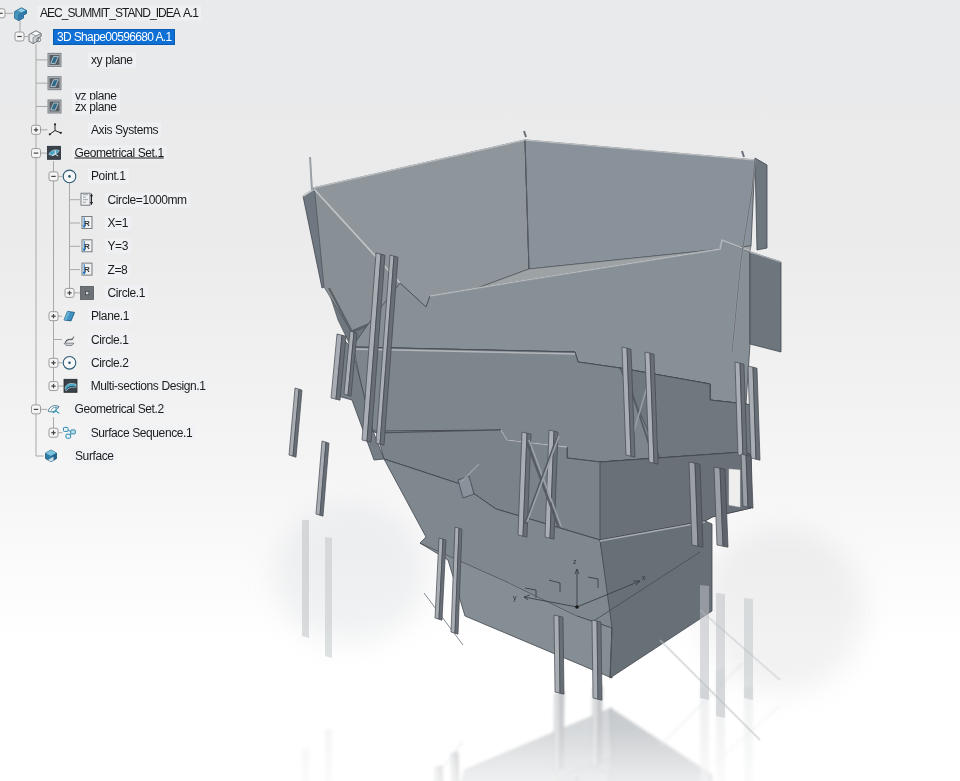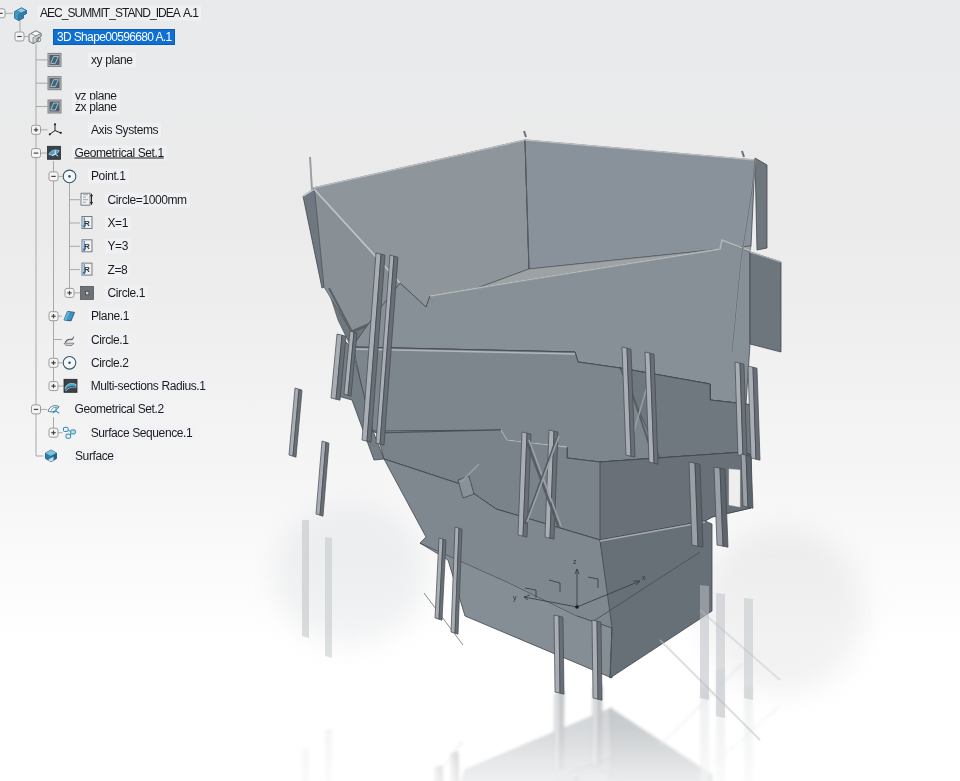--- a/index.html
+++ b/index.html
@@ -422,16 +422,16 @@
 <div class="lbl und" style="left:71.5px;top:153.1px">Geometrical Set.1</div>
 <div class="lbl" style="left:88px;top:176.4px">Point.1</div>
 <div class="lbl" style="left:104.5px;top:199.7px">Circle=1000mm</div>
 <div class="lbl" style="left:104.5px;top:223.0px">X=1</div>
 <div class="lbl" style="left:104.5px;top:246.3px">Y=3</div>
 <div class="lbl" style="left:104.5px;top:269.6px">Z=8</div>
 <div class="lbl" style="left:104.5px;top:292.9px">Circle.1</div>
 <div class="lbl" style="left:88px;top:316.2px">Plane.1</div>
 <div class="lbl" style="left:88px;top:339.5px">Circle.1</div>
 <div class="lbl" style="left:88px;top:362.8px">Circle.2</div>
-<div class="lbl" style="left:87.7px;top:386.1px">Multi-sections Radius.1</div>
+<div class="lbl" style="left:87.7px;top:386.1px">Multi-sections Design.1</div>
 <div class="lbl" style="left:71.5px;top:409.4px">Geometrical Set.2</div>
 <div class="lbl" style="left:87.7px;top:432.7px">Surface Sequence.1</div>
 <div class="lbl" style="left:72px;top:456.0px">Surface</div>
 
 </body></html>

